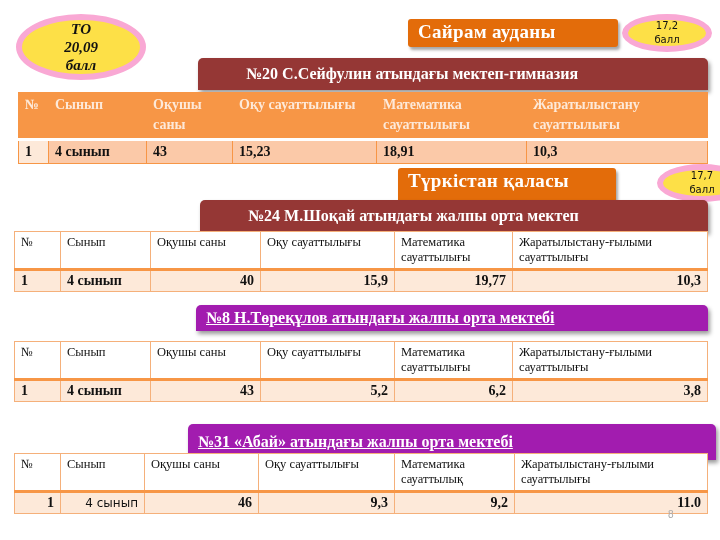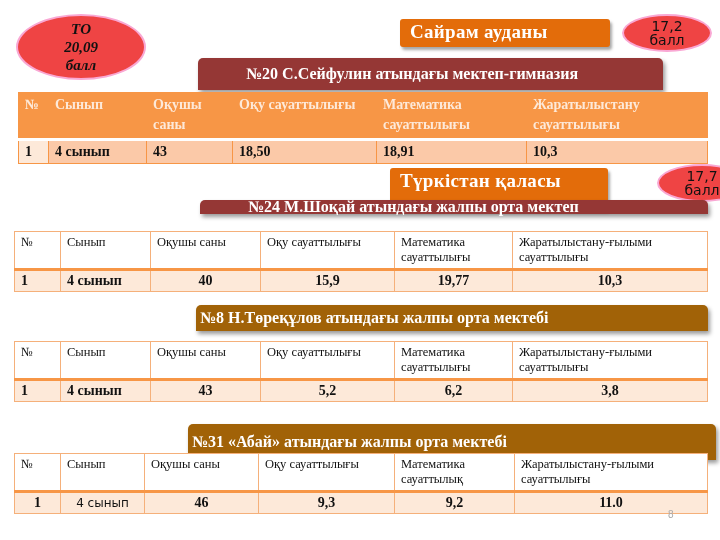--- a/index.html
+++ b/index.html
@@ -1,111 +1,112 @@
 <!DOCTYPE html>
 <html><head>
 <meta charset="utf-8">
 <style>
   * { box-sizing: border-box; margin: 0; padding: 0; }
   body {
     width: 720px; height: 540px; background: #ffffff; position: relative;
     overflow: hidden; font-family: "Liberation Serif", serif;
   }
   .oval {
-    position: absolute; border: 2px solid #f9a8d4; border-radius: 50%;
-    background: #ef4444; display: flex; flex-direction: column;
+    position: absolute; border: 6px solid #f9a8d4; border-radius: 50%;
+    background: #fde047; display: flex; flex-direction: column;
     align-items: center; justify-content: center; text-align: center;
   }
   .oval-big {
     left: 16px; top: 14px; width: 130px; height: 66px;
     font-family: "Liberation Serif", serif; font-weight: bold; font-style: italic;
     font-size: 15px; line-height: 18px; color: #111;
   }
   .oval-small {
     width: 90px; height: 38px; font-family: "DejaVu Sans", sans-serif;
-    font-size: 14px; line-height: 14px; color: #111;
+    font-size: 10px; line-height: 14px; color: #111;
   }
   .region {
     position: absolute; background: #e36c0a; color: #ffffff;
     font-family: "Liberation Serif", serif; font-weight: bold; font-size: 19px;
     padding: 2px 10px; border-radius: 3px; box-shadow: 2px 3px 3px rgba(0,0,0,0.35);
     letter-spacing: 0.3px;
+    margin-left: 8px;
   }
   .banner {
     position: absolute; color: #ffffff; font-family: "Liberation Serif", serif;
     font-weight: bold; font-size: 16px; border-radius: 5px 5px 0 0;
     box-shadow: 2px 3px 4px rgba(0,0,0,0.4); padding: 0 0 0 48px;
     display: flex; align-items: center;
   }
   .banner.maroon { background: #953735; }
-  .banner.orange { background: #a16207; padding-left: 4px; }
+  .banner.orange { background: #a21caf; padding-left: 10px; text-decoration: underline; }
   table { position: absolute; border-collapse: collapse; }
   
   .t1 { left: 18px; top: 92px; width: 690px; font-weight: bold; font-size: 14px; }
   .t1 th { background: #f79646; color: #fde9d9; text-align: left; vertical-align: top;
            font-weight: bold; padding: 3px 6px; line-height: 20px; border-left: 1px solid #f79646; }
   .t1 td { background: #fbc9a8; color: #111; padding: 1px 6px; border: 1px solid #f79646;
            border-top: 3px solid #ffffff; font-size: 14px; height: 24px; }
   .t1 td.first { background: #fde9d9; }
   
   .tx { width: 694px; font-size: 12.5px; }
   .tx th { background: #fff; color: #111; font-weight: normal; text-align: left;
            vertical-align: top; padding: 3px 6px; line-height: 15px; border-left: 1px solid #f5b07a;
            border-right: 1px solid #f5b07a; border-top: 1px solid #f5b07a; }
   .tx td { background: #fde9d9; color: #111; font-weight: bold; font-size: 14px;
            border-top: 3px solid #f79646; border-left: 1px solid #f5b07a; border-right: 1px solid #f5b07a;
            border-bottom: 1px solid #f5b07a; padding: 1px 6px; height: 22px; }
-  .tx td.c { text-align: center; }
+  .tx td.c { text-align: right; }
   .tx td.normal { font-weight: normal; font-family: "DejaVu Sans", sans-serif; font-size: 12px; }
   .page-num { position: absolute; left: 668px; top: 509px; font-size: 10px; color: #aaa;
               font-family: "Liberation Sans", sans-serif; }
 </style>
 </head>
 <body>
 
 <div class="oval oval-big">
   <span>ТО</span>
   <span>20,09</span>
   <span>балл</span>
 </div>
 
 <div class="region" style="left:400px; top:19px; width:210px; height:28px;">Сайрам ауданы</div>
 <div class="oval oval-small" style="left:622px; top:14px;">
   <span>17,2</span>
   <span>балл</span>
 </div>
-<div class="banner maroon" style="left:198px; top:58px; width:465px; height:32px;">№20 С.Сейфулин атындағы мектеп-гимназия</div>
+<div class="banner maroon" style="left:198px; top:58px; width:510px; height:32px;">№20 С.Сейфулин атындағы мектеп-гимназия</div>
 
 <table class="t1">
   <tbody>
       <tr>
     <th style="width:30px">№</th>
     <th style="width:98px">Сынып</th>
     <th style="width:86px">Оқушы саны</th>
     <th style="width:144px">Оқу сауаттылығы</th>
     <th style="width:150px">Математика сауаттылығы</th>
     <th>Жаратылыстану сауаттылығы</th>
   </tr>
   <tr>
     <td class="first">1</td>
     <td>4 сынып</td>
     <td>43</td>
-    <td>18,50</td>
+    <td>15,23</td>
     <td>18,91</td>
     <td>10,3</td>
   </tr>
 </tbody>
   </table>
 
 <div class="region" style="left:390px; top:168px; width:218px; height:42px;">Түркістан қаласы</div>
 <div class="oval oval-small" style="left:657px; top:164px;">
   <span>17,7</span>
   <span>балл</span>
 </div>
-<div class="banner maroon" style="left:200px; top:200px; width:508px; height:14px;">№24 М.Шоқай атындағы жалпы орта мектеп</div>
+<div class="banner maroon" style="left:200px; top:200px; width:508px; height:32px;">№24 М.Шоқай атындағы жалпы орта мектеп</div>
 
 <table class="tx" style="left:14px; top:231px;">
   <tbody>
       <tr>
     <th style="width:46px">№</th>
     <th style="width:90px">Сынып</th>
     <th style="width:110px">Оқушы саны</th>
     <th style="width:134px">Оқу сауаттылығы</th>
     <th style="width:118px">Математика сауаттылығы</th>
     <th>Жаратылыстану-ғылыми сауаттылығы</th>

